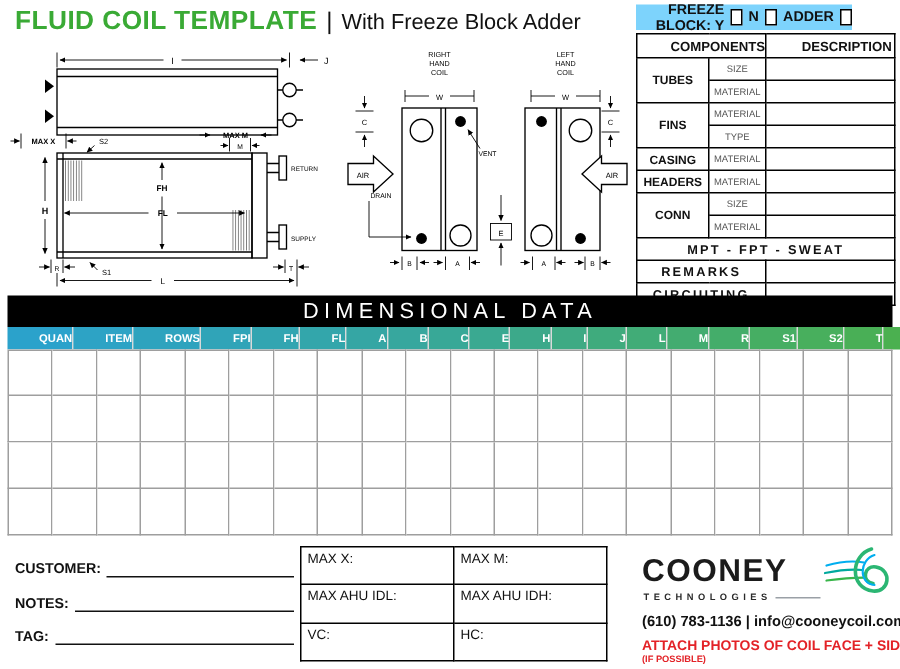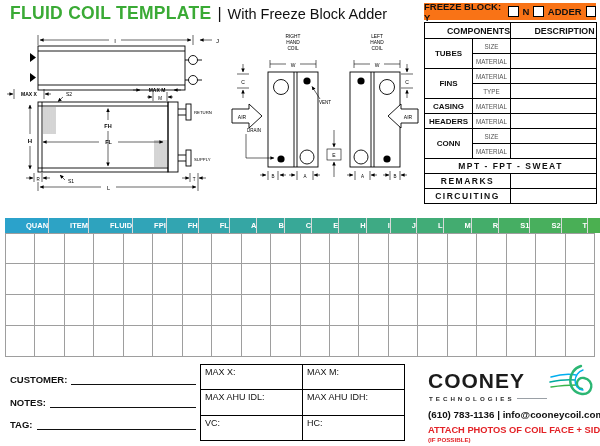--- a/index.html
+++ b/index.html
@@ -3,22 +3,22 @@
 <meta charset="utf-8">
 <style>
   html,body{margin:0;padding:0;background:#fff;}
   .page{position:relative;width:600px;height:446px;background:#fff;overflow:hidden;
         font-family:"Liberation Sans",sans-serif;color:#111;}
   
   .title-row{position:absolute;left:10px;top:3px;white-space:nowrap;display:flex;align-items:baseline;gap:6px;}
   .title{font-size:17.5px;font-weight:800;color:#3aaa35;letter-spacing:.3px;}
   .title-sep{font-size:16px;font-weight:400;color:#111;}
   .subtitle{font-size:14.5px;font-weight:500;color:#111;}
-  .freeze-bar{position:absolute;left:424px;top:3px;width:172px;height:17px;background:#f97316;
-      display:flex;align-items:center;justify-content:center;gap:4px;font-size:9.5px;font-weight:800;}
+  .freeze-bar{position:absolute;left:424px;top:3px;width:144px;height:17px;background:#7dd3fc;
+      display:flex;align-items:center;justify-content:center;gap:4px;font-size:9.5px;font-weight:800;text-align:right;}
   .cb{display:inline-block;width:9px;height:9px;border:1.6px solid #000;background:#fff;}
   
   .comp-table{position:absolute;left:424px;top:22px;width:172px;border-collapse:collapse;table-layout:fixed;}
   .comp-table td{border:1px solid #000;height:14px;padding:0;text-align:center;vertical-align:middle;overflow:hidden;}
   .comp-table tr.hd td{height:15px;font-size:8.8px;font-weight:800;padding-left:22px;}
   .ct-main{font-size:8px;font-weight:800;}
   .ct-sub{font-size:6.3px;font-weight:500;color:#555;}
   .ct-full{font-size:8.5px;font-weight:800;letter-spacing:1.5px;}
   
   .diag{position:absolute;}
@@ -317,24 +317,27 @@
       <td colspan="2" class="ct-full">REMARKS</td>
       <td></td>
     </tr>
     <tr>
       <td colspan="2" class="ct-full">CIRCUITING</td>
       <td></td>
     </tr>
   </tbody>
     </table>
 
+  <div class="dim-bar">
+    <span>DIMENSIONAL DATA</span>
+  </div>
   <div class="dim-head">
       <div class="dh" style="background: rgb(43, 162, 203);">QUAN</div>
       <div class="dh" style="background: rgb(45, 163, 197);">ITEM</div>
-      <div class="dh" style="background: rgb(46, 163, 190);">FLUID</div>
+      <div class="dh" style="background: rgb(46, 163, 190);">ROWS</div>
       <div class="dh" style="background: rgb(48, 164, 184);">FPI</div>
       <div class="dh" style="background: rgb(50, 165, 177);">FH</div>
       <div class="dh" style="background: rgb(51, 166, 171);">FL</div>
       <div class="dh" style="background: rgb(53, 166, 164);">A</div>
       <div class="dh" style="background: rgb(55, 167, 158);">B</div>
       <div class="dh" style="background: rgb(56, 168, 151);">C</div>
       <div class="dh" style="background: rgb(58, 169, 145);">E</div>
       <div class="dh" style="background: rgb(60, 169, 138);">H</div>
       <div class="dh" style="background: rgb(62, 170, 132);">I</div>
       <div class="dh" style="background: rgb(63, 171, 125);">J</div>

